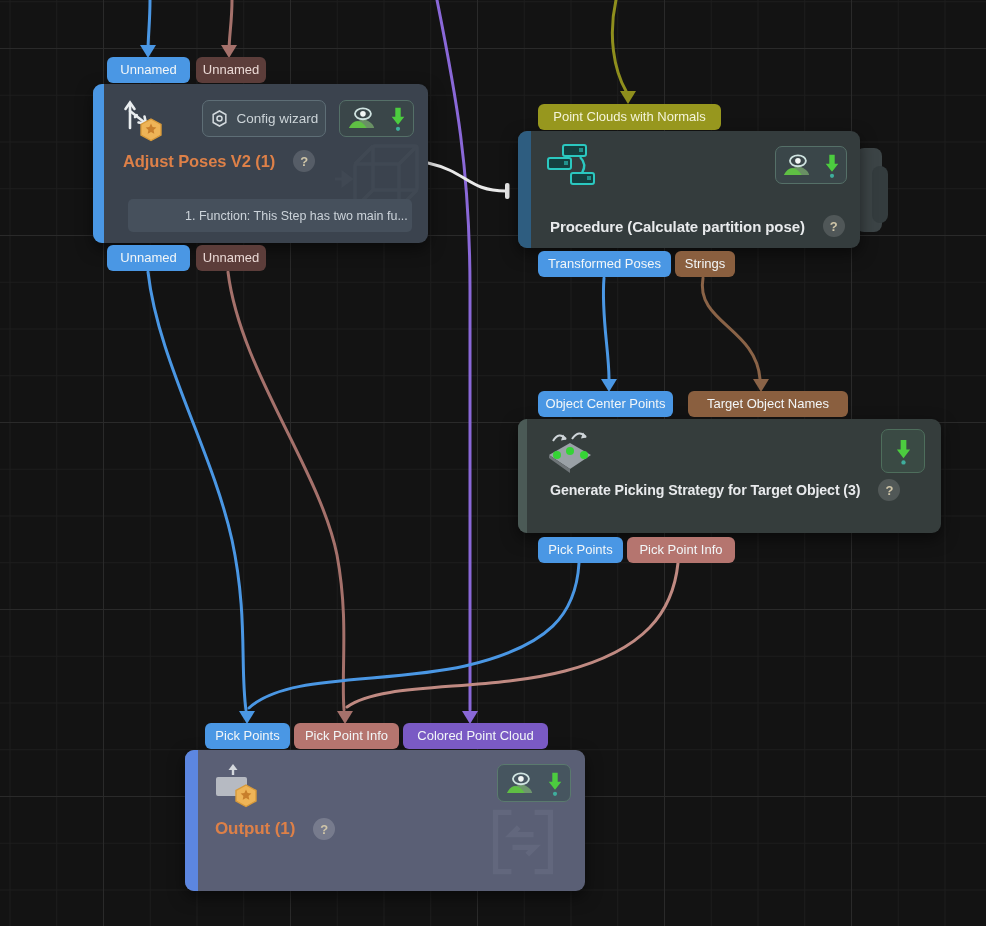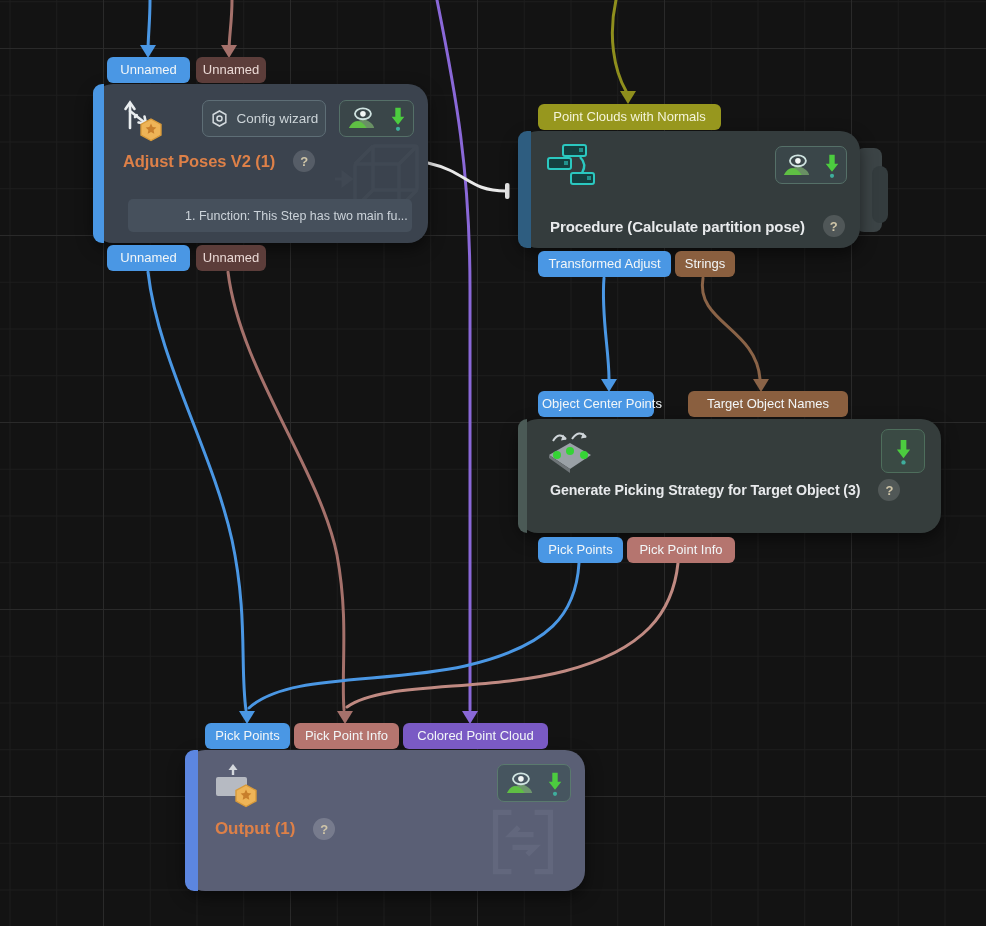--- a/index.html
+++ b/index.html
@@ -31,21 +31,21 @@
     box-sizing:border-box;padding:0 4px;white-space:nowrap;cursor:pointer;
   }
   .p-blue{background:#4a97e4;}
   .p-maroon{background:#5c3d3a;color:#ead9d5;}
   .p-brown{background:#8a5f3f;}
   .p-rose{background:#b5756f;}
   .p-olive{background:#97971e;color:#f4f4da;}
   .p-purple{background:#7a5ac4;}
 
   .node{
-    position:absolute;z-index:2;border-radius:20px;
+    position:absolute;z-index:2;border-radius:9px;
     box-shadow:0 6px 16px rgba(0,0,0,.5);
   }
   .accent{position:absolute;left:0;top:0;bottom:0;border-radius:9px 0 0 9px;}
   .titlerow{position:absolute;display:flex;align-items:center;gap:18px;white-space:nowrap;}
   .title{font-weight:700;letter-spacing:-0.1px;}
   .help{
     width:22px;height:22px;border-radius:50%;flex:0 0 22px;
     background:rgba(255,255,255,.14);color:#cfc5a8;font-size:13px;font-weight:700;
     display:inline-flex;align-items:center;justify-content:center;cursor:pointer;
   }
@@ -197,24 +197,24 @@
       <path d="M10,22 L3,13 L7,13 L7,3 L13,3 L13,13 L17,13 Z" fill="#4ccc3f"></path>
       <circle cx="10" cy="26.5" r="2.3" fill="#3fae9d"></circle>
     </svg>
   </div>
   <div class="titlerow" style="left:32px;top:68px;margin-top:16px;">
     <span class="title" style="font-size:15px;color:#e8eaec;">Procedure (Calculate partition pose)</span>
     <span class="help">?</span>
   </div>
 </div>
 
-<div class="port p-blue" style="left:538px;top:251px;width:133px;">Transformed Adjust</div>
+<div class="port p-blue" style="left:538px;top:251px;width:133px;">Transformed Poses</div>
 <div class="port p-brown" style="left:675px;top:251px;width:60px;">Strings</div>
 
-<div class="port p-blue" style="left:538px;top:391px;width:116px;">Object Center Points</div>
+<div class="port p-blue" style="left:538px;top:391px;width:135px;">Object Center Points</div>
 <div class="port p-brown" style="left:688px;top:391px;width:160px;">Target Object Names</div>
 
 <div class="node" style="left:518px;top:419px;width:423px;height:114px;background:#353d3c;">
   <div class="accent" style="width:9px;background:#4b5a56;"></div>
 
   <svg style="position:absolute;left:26px;top:9px;" width="52" height="48" viewBox="0 0 52 48">
     <g stroke="#cfd5d9" stroke-width="2" fill="none">
       <path d="M9,13 Q15,3 22,11"></path>
         <path d="M19,6.5 L22.5,11.5 L17,12.5" fill="#cfd5d9" stroke="none"></path>
       <path d="M28,11 Q35,1 42,9"></path>

